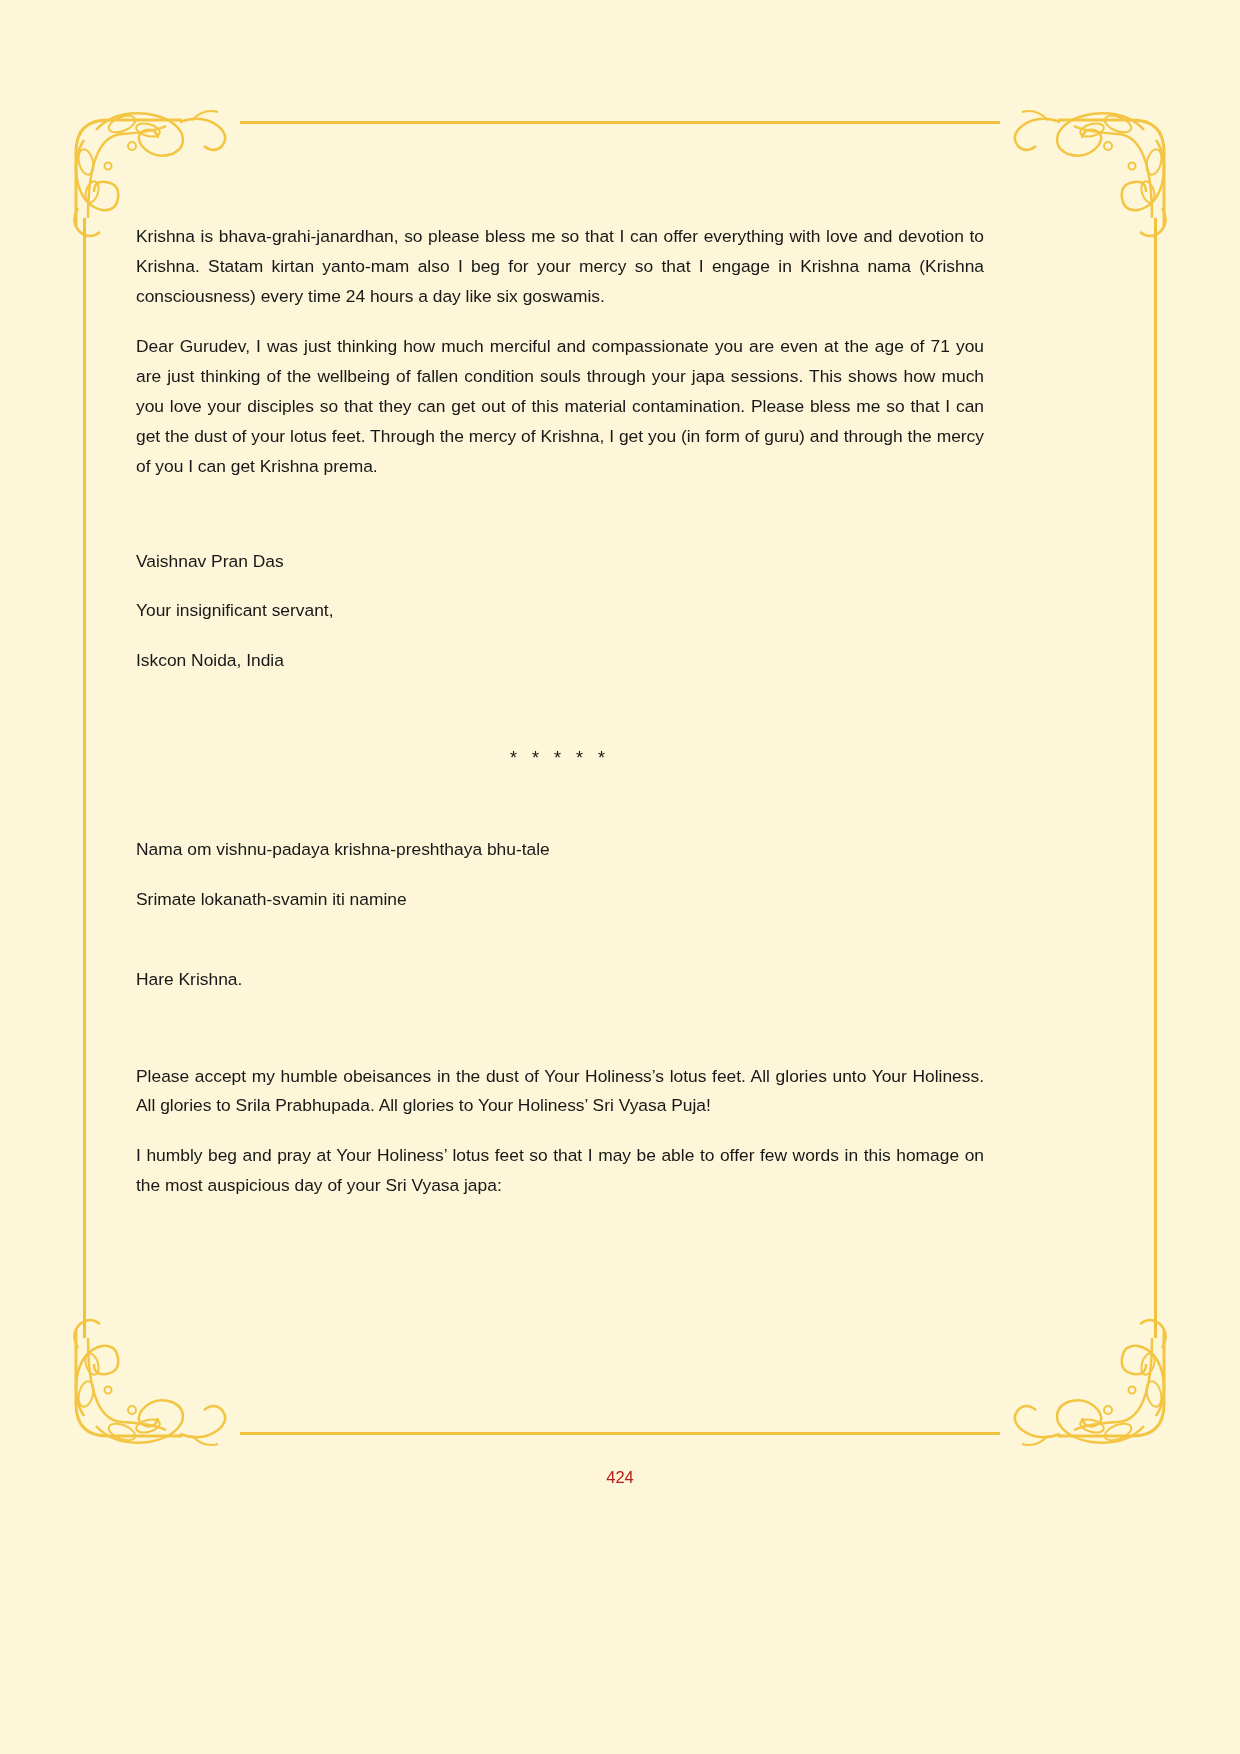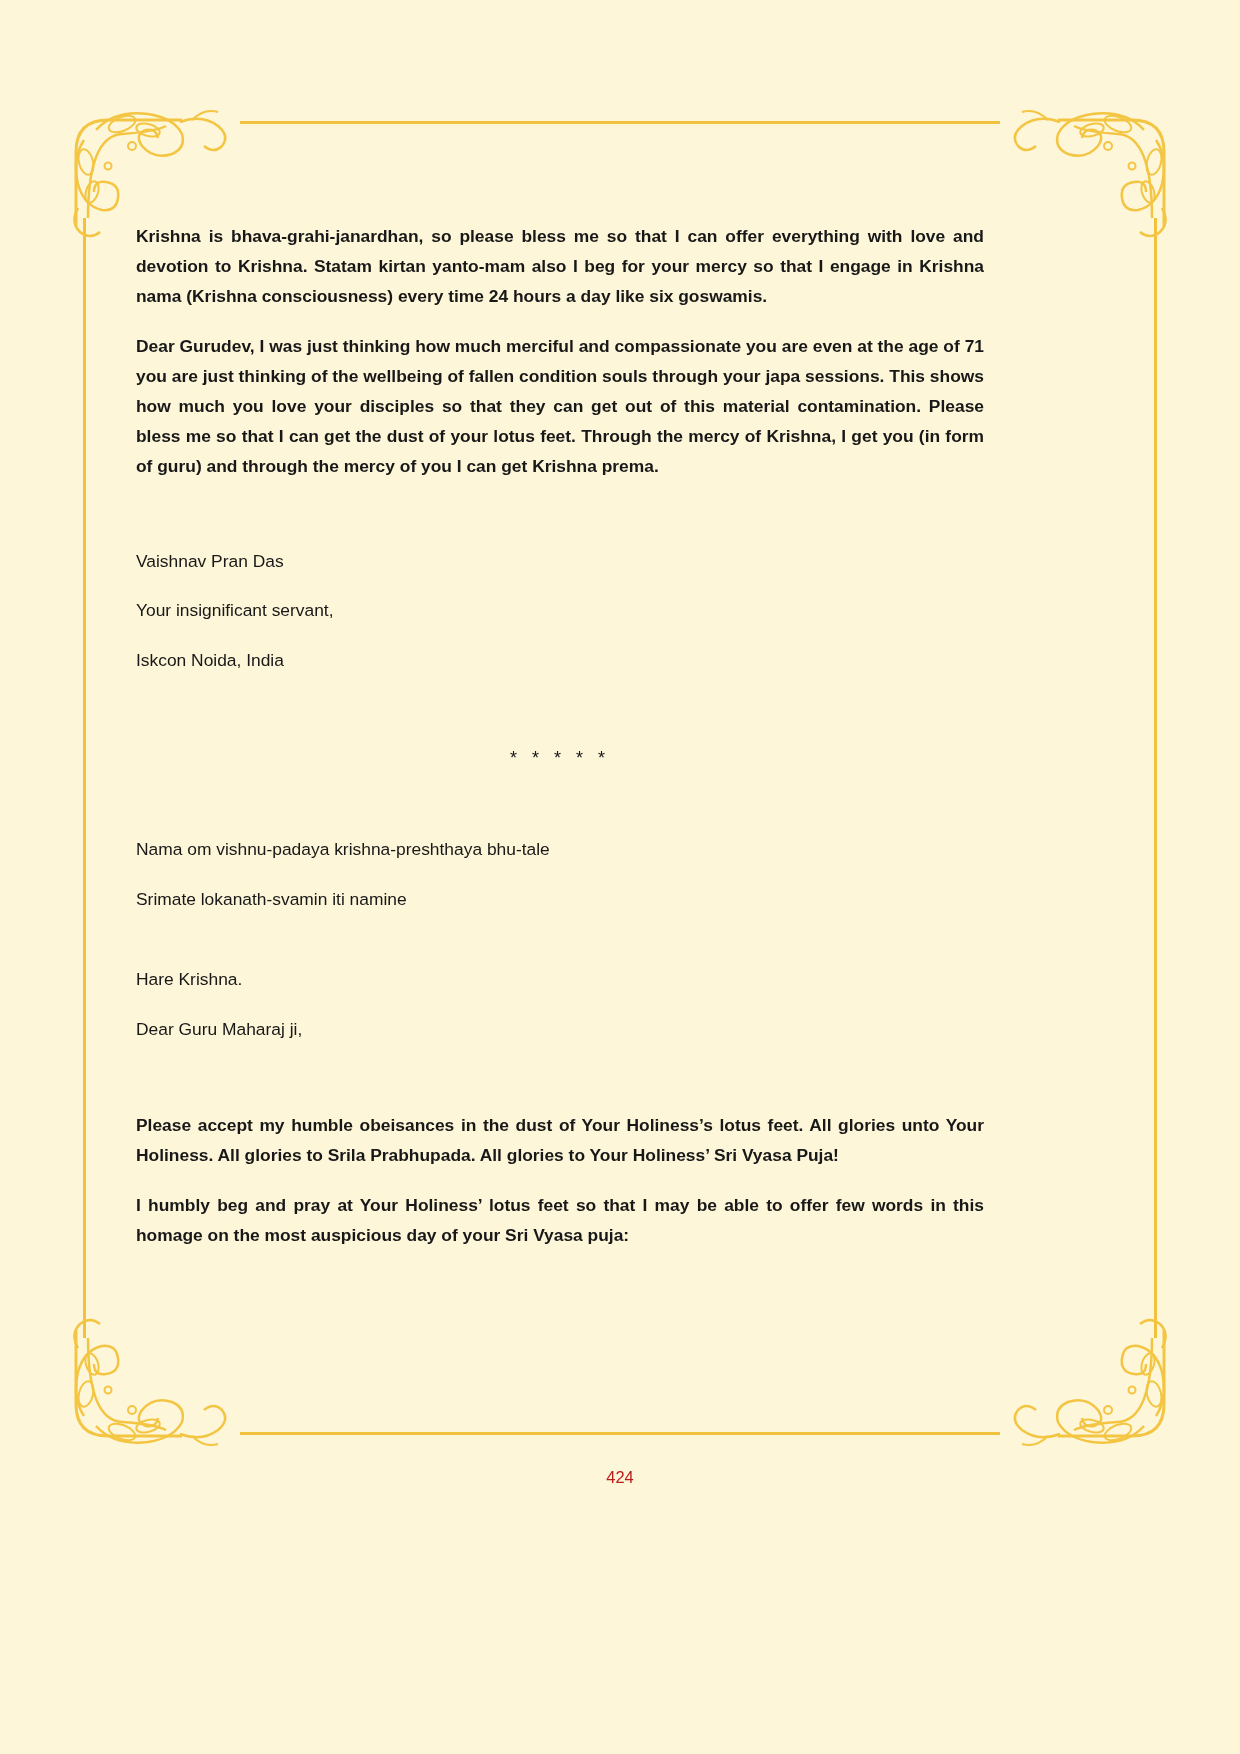--- a/index.html
+++ b/index.html
@@ -52,21 +52,21 @@
     left: 136px;
     top: 222px;
     width: 848px;
   }
   p {
     margin: 0 0 20px 0;
     font-size: 17.4px;
     line-height: 1.72;
     color: #181818;
   }
-  p.justify { text-align: justify; font-weight: bold; }
+  p.justify { text-align: justify; }
   .spacer-sm { height: 30px; }
   .spacer-md { height: 46px; }
   .spacer-lg { height: 62px; }
   .sign-line {
     margin: 0 0 22px 0;
     font-size: 17.4px;
     line-height: 1.6;
   }
   .stars {
     text-align: center;
@@ -186,21 +186,20 @@
   <p class="stars">* * * * *</p>
 
   <div class="spacer-lg"></div>
 
   <p class="verse">Nama om vishnu-padaya krishna-preshthaya bhu-tale</p>
   <p class="verse">Srimate lokanath-svamin iti namine</p>
 
   <div class="spacer-sm"></div>
 
   <p class="verse">Hare Krishna.</p>
-  <p class="verse">Dear Guru Maharaj ji,</p>
 
   <div class="spacer-md"></div>
 
   <p class="justify">Please accept my humble obeisances in the dust of Your Holiness’s lotus feet. All glories unto Your Holiness. All glories to Srila Prabhupada. All glories to Your Holiness’ Sri Vyasa Puja!</p>
-  <p class="justify"> I humbly beg and pray at Your Holiness’ lotus feet so that I may be able to offer few words in this homage on the most auspicious day of your Sri Vyasa puja:</p>
+  <p class="justify"> I humbly beg and pray at Your Holiness’ lotus feet so that I may be able to offer few words in this homage on the most auspicious day of your Sri Vyasa japa:</p>
 </div>
 
 <div class="page-number">424</div>
 
 </body></html>

